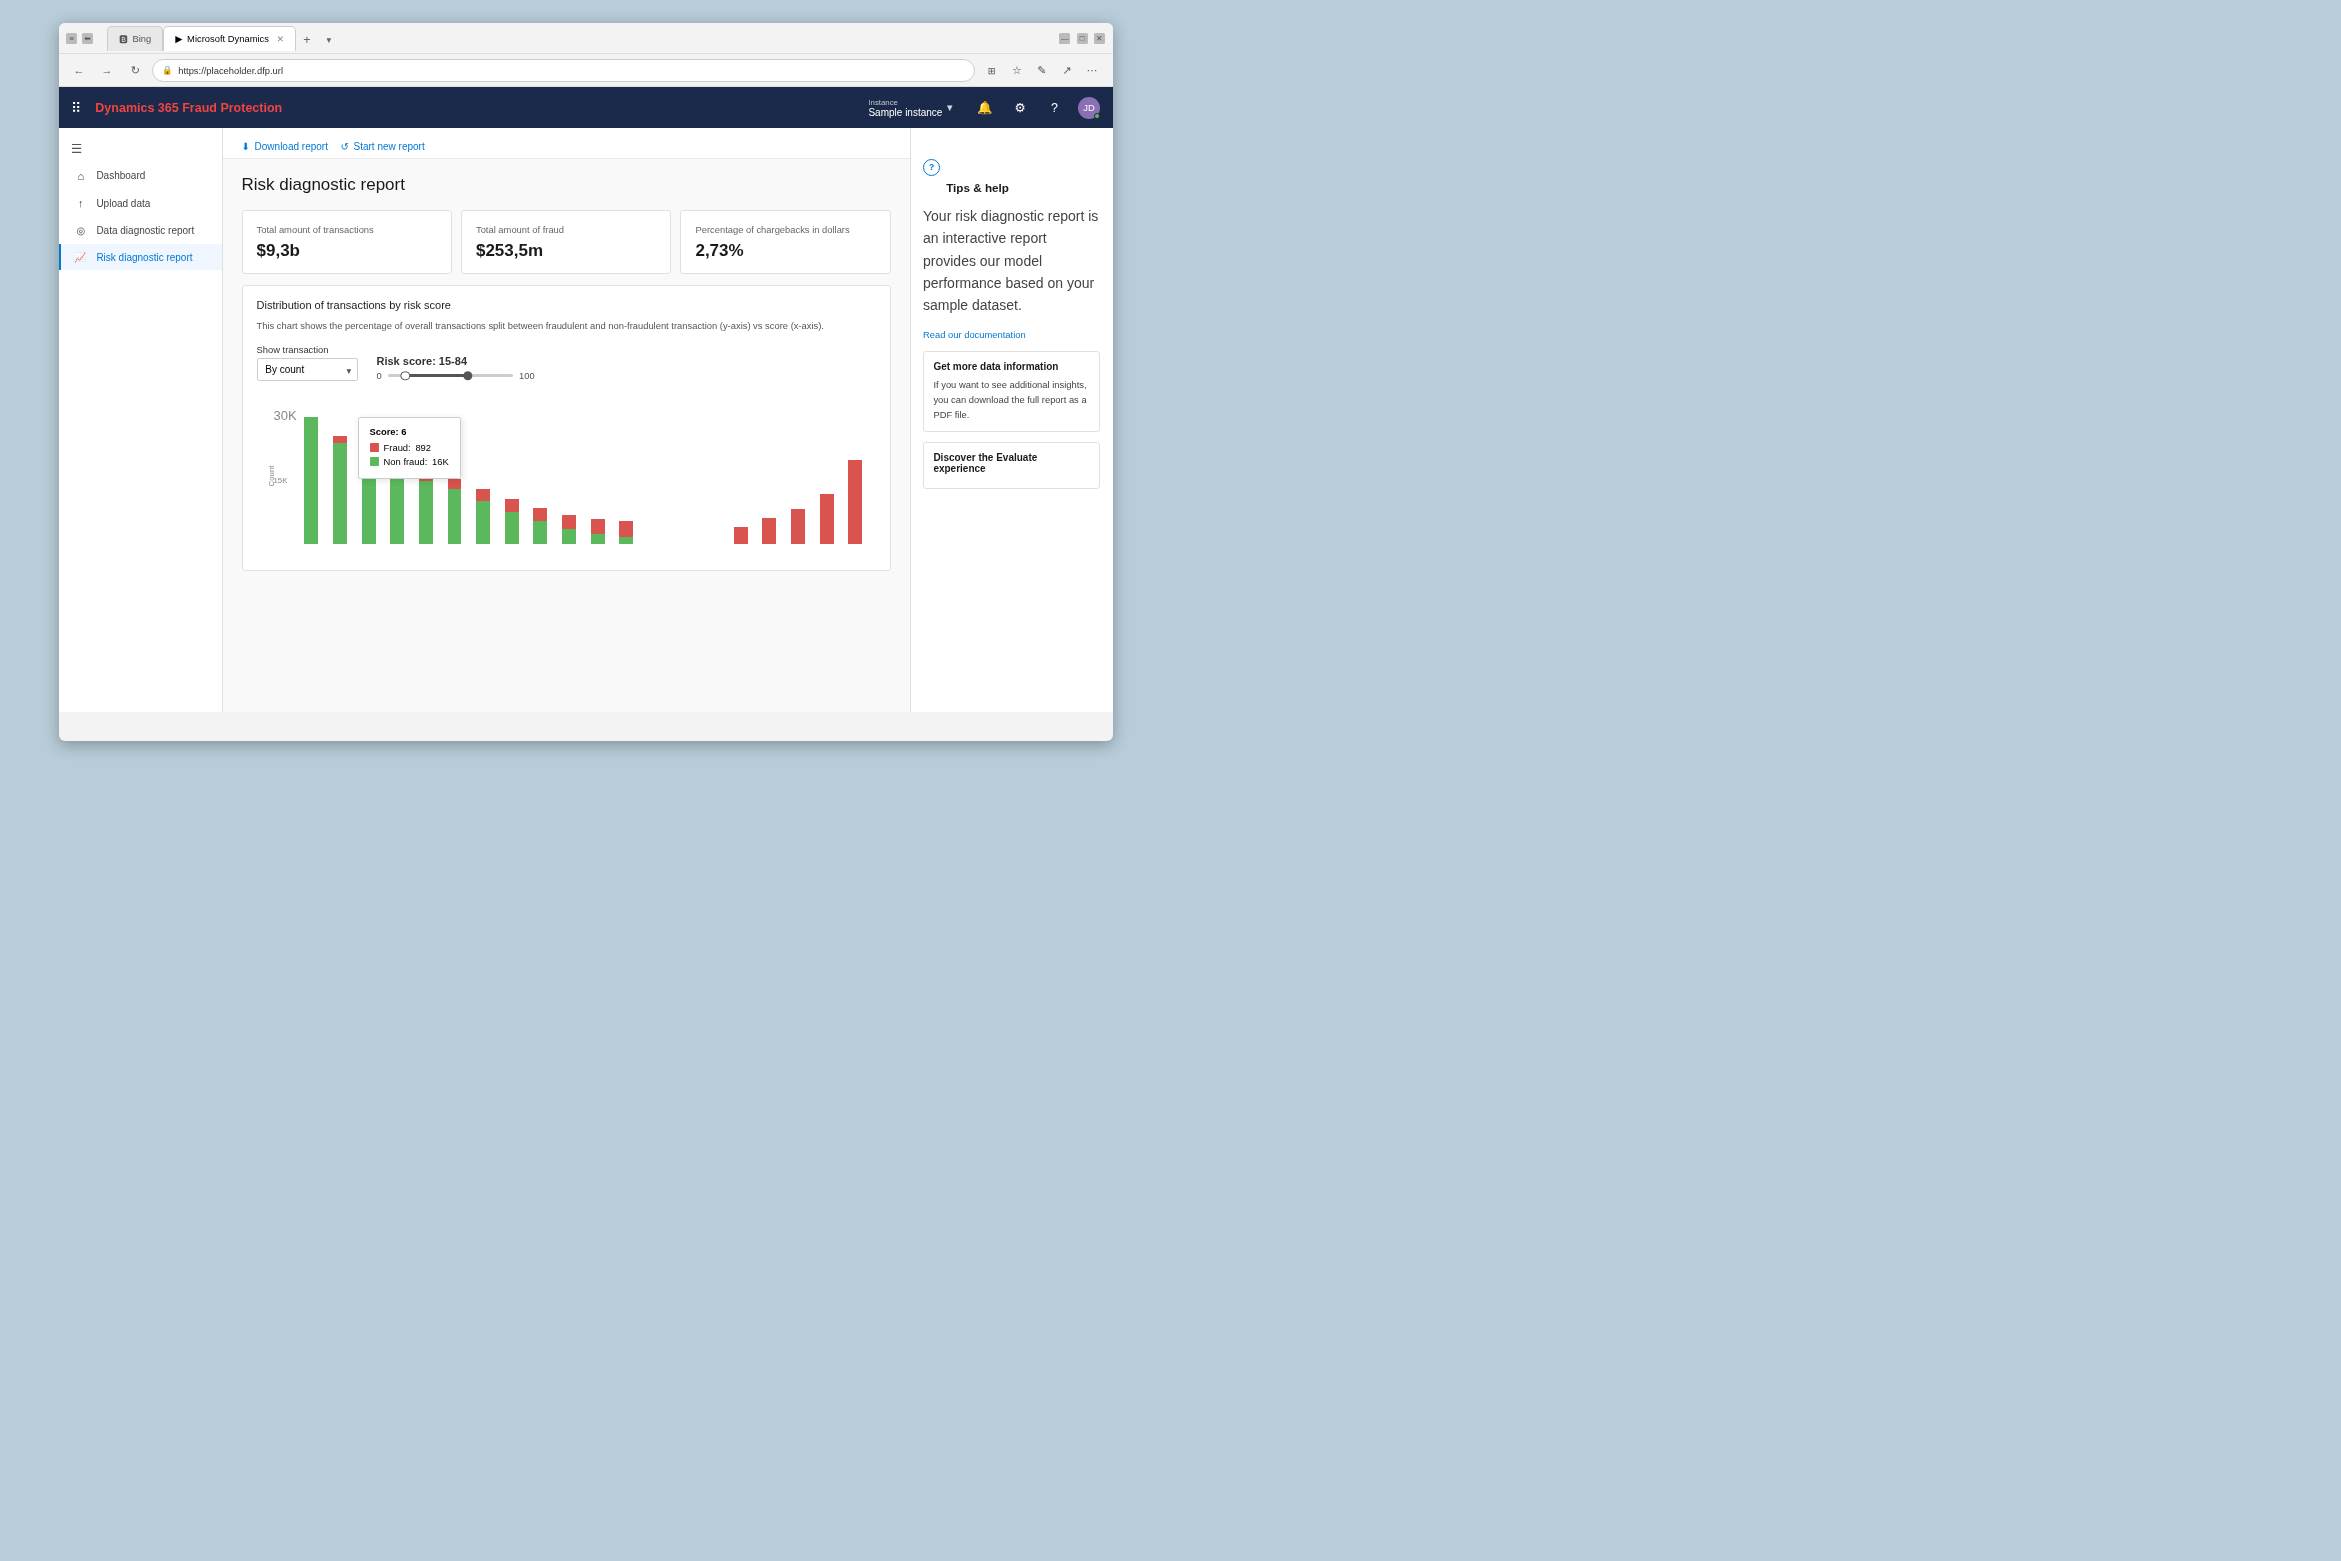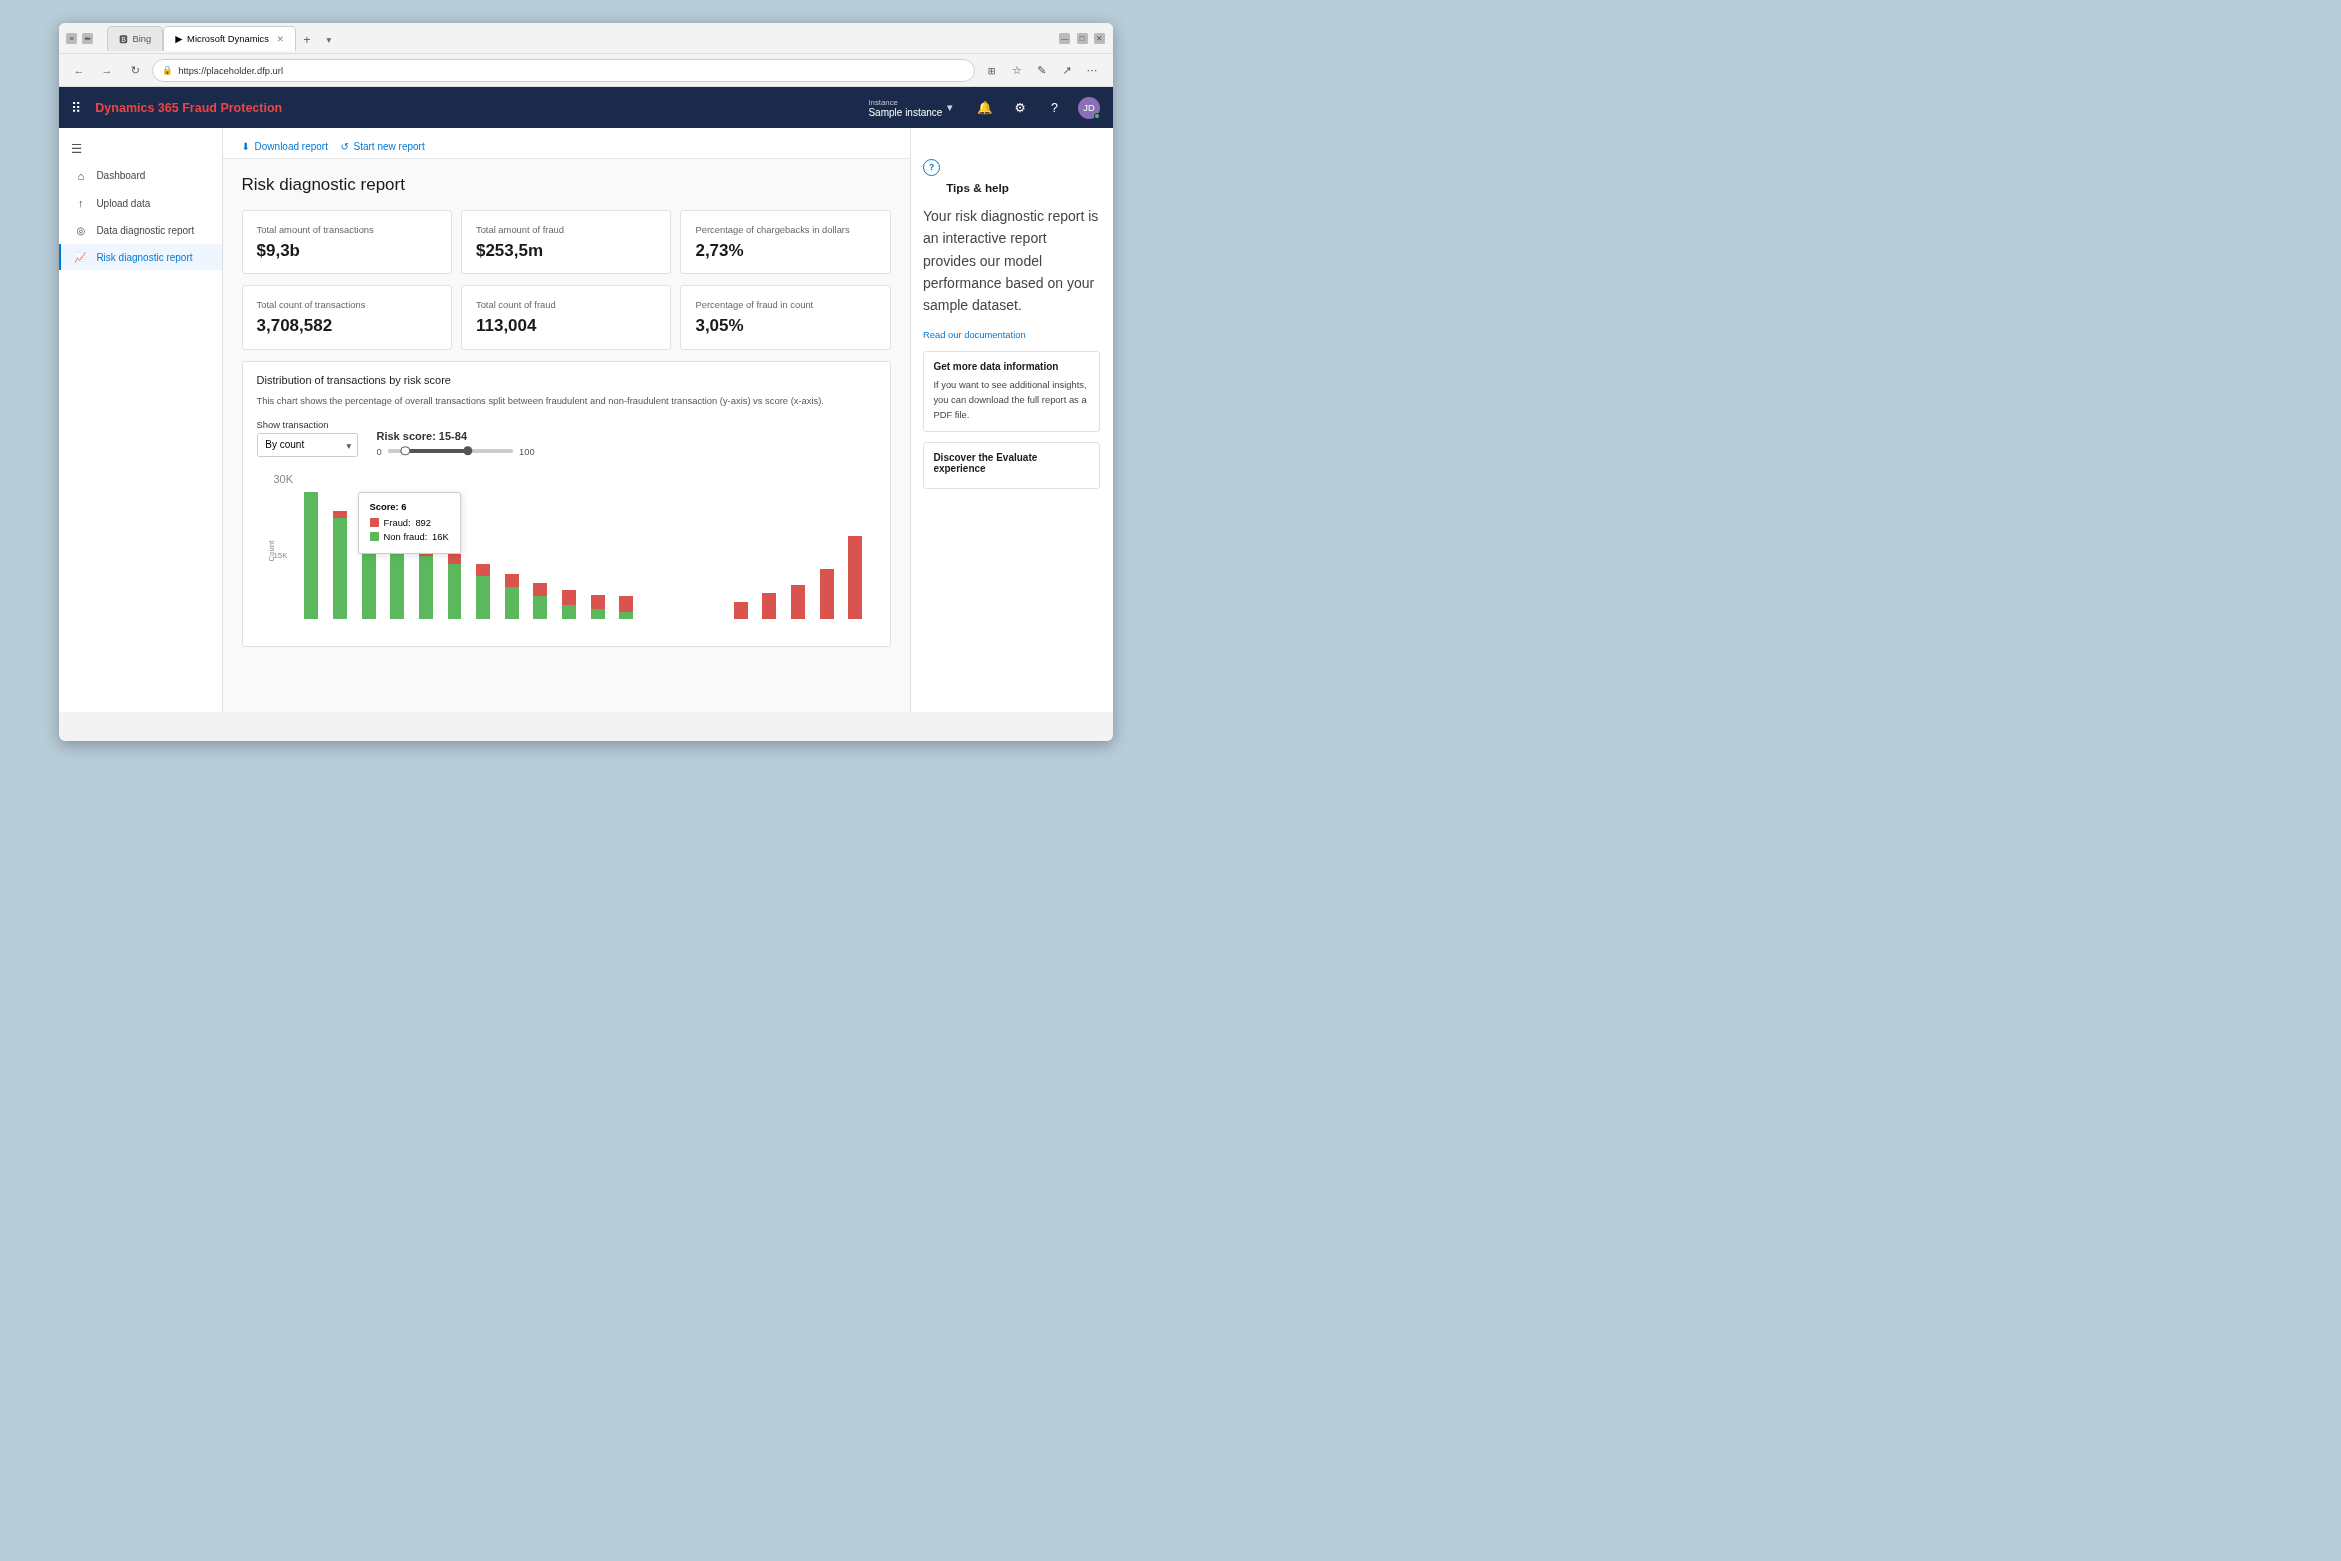--- a/index.html
+++ b/index.html
@@ -202,34 +202,20 @@
             <div class="metric-card">
               <div class="metric-label">Total amount of fraud</div>
               <div class="metric-value">$253,5m</div>
             </div>
             <div class="metric-card">
               <div class="metric-label">Percentage of chargebacks in dollars</div>
               <div class="metric-value">2,73%</div>
             </div>
           </div>
 
-          <div class="metric-cards">
-            <div class="metric-card">
-              <div class="metric-label">Total count of transactions</div>
-              <div class="metric-value">3,708,582</div>
-            </div>
-            <div class="metric-card">
-              <div class="metric-label">Total count of fraud</div>
-              <div class="metric-value">113,004</div>
-            </div>
-            <div class="metric-card">
-              <div class="metric-label">Percentage of fraud in count</div>
-              <div class="metric-value">3,05%</div>
-            </div>
-          </div>
 
           <div class="chart-section">
             <div class="chart-section-title">Distribution of transactions by risk score</div>
             <div class="chart-desc">This chart shows the percentage of overall transactions split between fraudulent and non-fraudulent transaction (y-axis) vs score (x-axis).</div>
             <div class="chart-controls">
               <div class="control-group">
                 <label class="control-label">Show transaction</label>
                 <div class="select-wrapper">
                   <select class="select-dropdown">
                     <option>By count</option>
@@ -248,21 +234,21 @@
                   </div>
                   <span class="slider-val">100</span>
                 </div>
               </div>
             </div>
 
             <div class="chart-area">
 
               <div style="position:absolute; left:4.7px; top:50%; transform:translateY(-50%) rotate(-90deg); font-size:7.8px; color:#888; white-space:nowrap;">Count</div>
 
-              <div style="position:absolute; left:17px; top:4px; font-size:11px; color:#888;">30K</div>
+              <div style="position:absolute; left:17px; top:14px; font-size:13px; color:#888;">30K</div>
               <div style="position:absolute; left:17px; top:50%; font-size:7.8px; color:#888;">15K</div>
 
               <div style="position:absolute; left:41px; right:6.2px; top:6.2px; bottom:14px; display:flex; align-items:flex-end; gap:0.8px;">
 
                 <div style="display:flex;flex-direction:column;align-items:center;flex:1;height:100%;justify-content:flex-end;">
                   <div style="width:50%;background:#5cb85c;height:88%;"></div>
                 </div>
                 <div style="display:flex;flex-direction:column;align-items:center;flex:1;height:100%;justify-content:flex-end;">
                   <div style="width:50%;background:#d9534f;height:5%;"></div>
                   <div style="width:50%;background:#5cb85c;height:70%;"></div>

